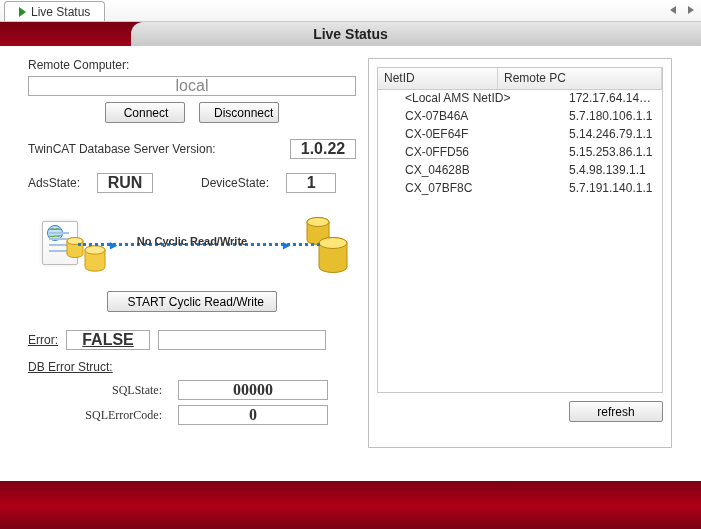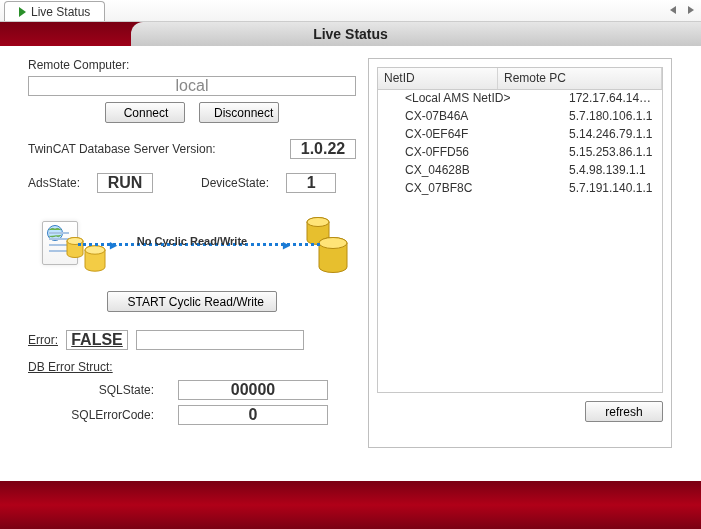--- a/index.html
+++ b/index.html
@@ -132,44 +132,44 @@
   svg.db-icon { position:absolute; }
   .db1 { left:38px; top:30px; }
   .db2 { left:56px; top:38px; }
   .db-r1 { right:26px; top:10px; }
   .db-r2 { right:8px; top:30px; }
 
   .start-row { text-align:center; margin-bottom:18px; }
   .start-row .btn { width: 170px; text-align: right; }
 
   .err-row { display:flex; align-items:center; gap:8px; margin-bottom:10px;text-decoration:underline;}
-  .err-val { width:62px; font-weight:bold; }
+  .err-val { width:84px; font-weight:bold; }
   .err-msg { width:168px; }
 
   .struct-lbl { margin-bottom:6px; display:block;text-decoration:underline; }
-  .struct-row { display:flex; align-items:center; justify-content:flex-end; gap:24px; margin-bottom:5px; width:300px;}
+  .struct-row { display:flex; align-items:center; justify-content:flex-end; gap:16px; margin-bottom:5px; width:300px;font-family:Liberation Serif, serif;}
   .struct-row .lbl { text-align:right; flex:1; }
   .struct-row .field { width:150px; font-weight:bold; }
 
   .groupbox { border:1px solid #bfbfbf; padding:8px 8px; height:390px; position:relative; }
   .groupbox .legend {
     position:absolute; top:-8px; left:8px; background:#fff; padding:0 4px; font-size:12px;
   }
   .table { border:1px solid #c8c8c8; background:#fff; height:326px; overflow:auto; }
   .table-header { display:flex; height:22px; background:linear-gradient(#fbfbfb,#eaeaea); border-bottom:1px solid #ccc; }
   .th { padding:3px 6px; font-size:12px; color:#333; border-right:1px solid #d4d4d4; }
   .th.pc { flex:0 0 164px; }
   .th.net { flex:1; }
   .table-body .tr { display:flex; height:18px; padding:0 2px;margin-left:21px; }
   .td { padding:1px 4px; font-size:12px; white-space:nowrap; overflow:hidden; text-overflow:ellipsis; }
   .td.pc { flex:0 0 164px; }
   .td.net { flex:1; }
 
   .refresh-row { text-align:right; margin-top:8px; }
-  .refresh-row .btn { width:78px; }
+  .refresh-row .btn { width:94px; }
 
   
   .page-icon {
     width:36px; height:44px;
     background: linear-gradient(#fff,#f4f4f4);
     border:1px solid #bbb;
     border-radius:2px;
     position:absolute; left:14px; top:14px;
     box-shadow: 0 0 4px rgba(0,0,0,.1);
   }

